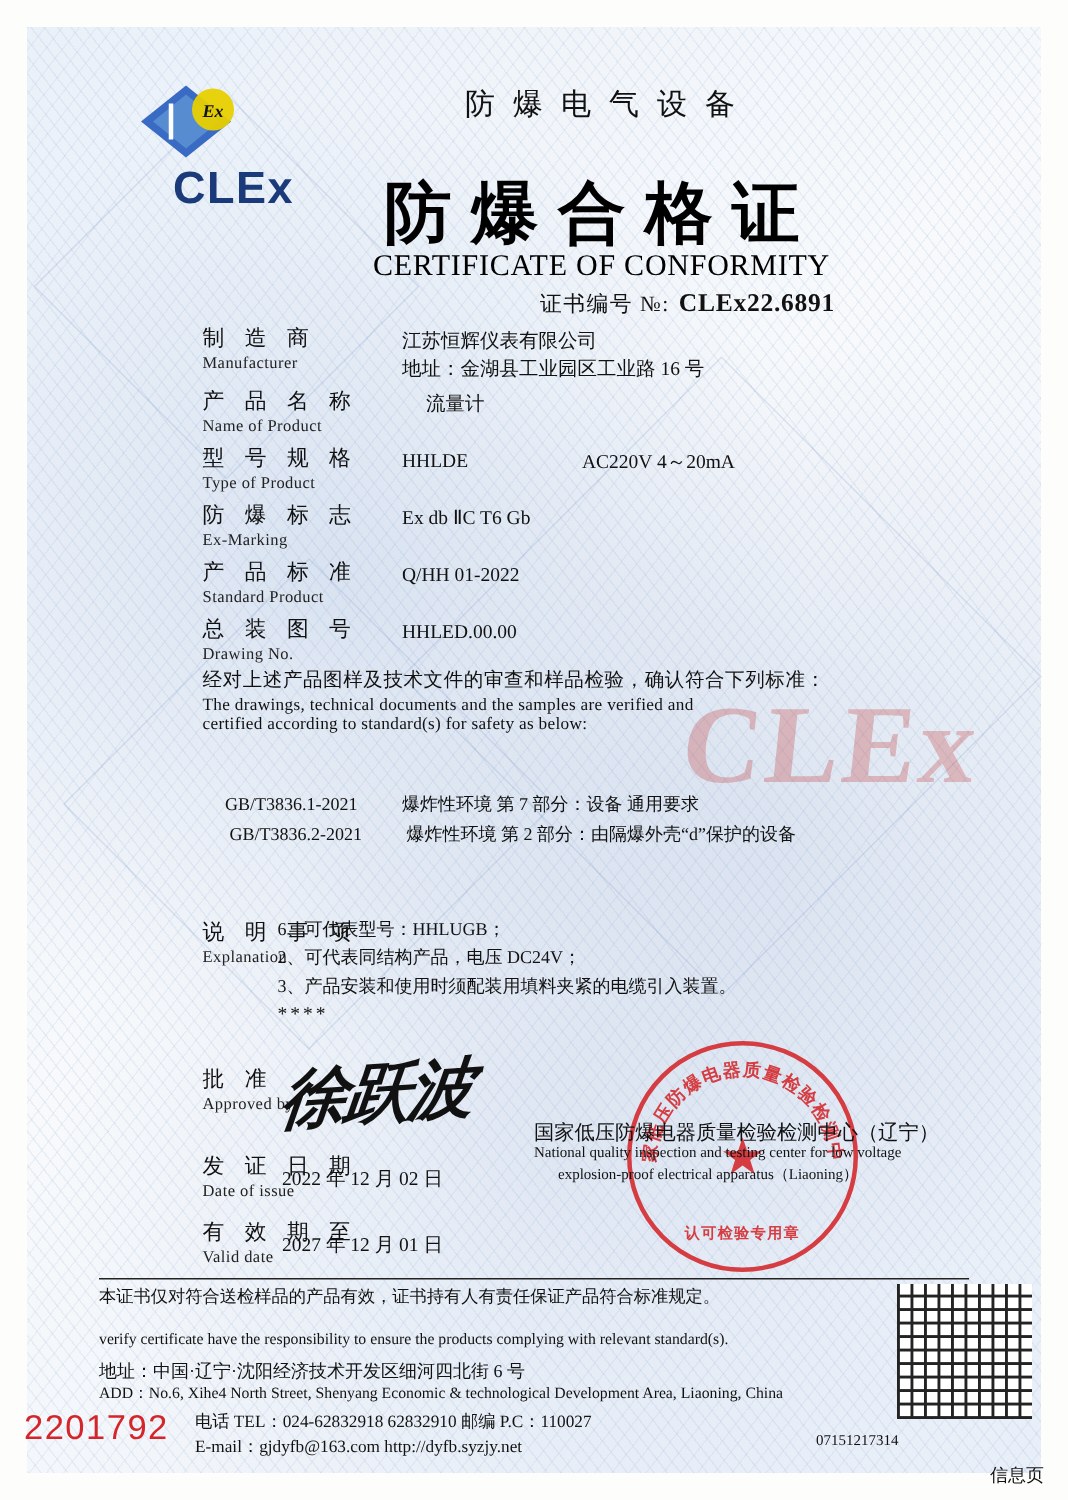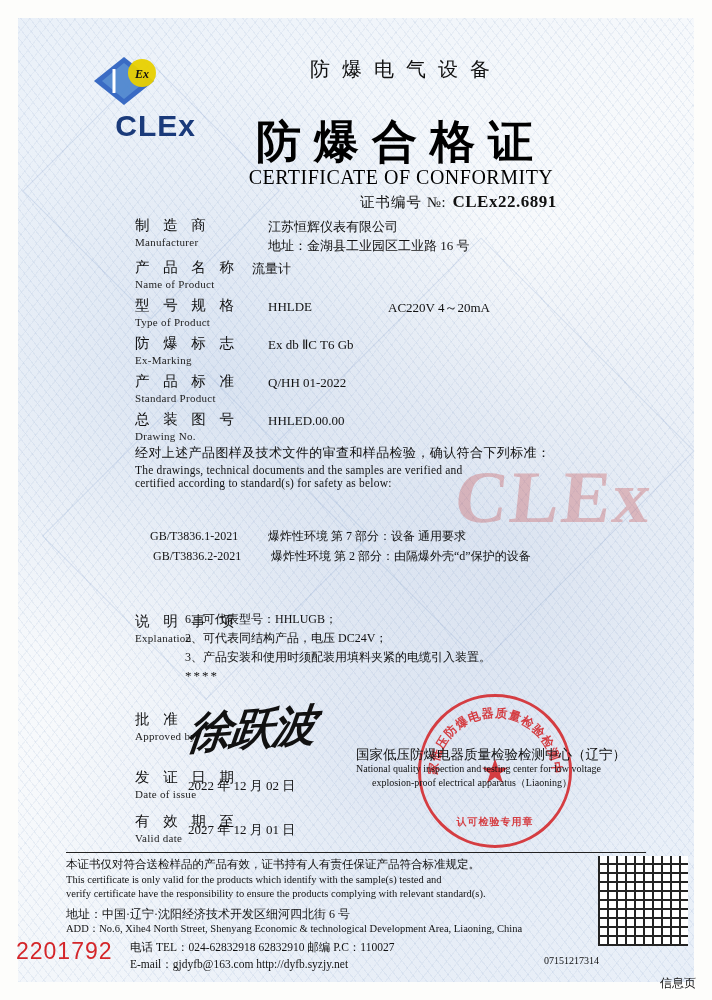--- a/index.html
+++ b/index.html
@@ -378,21 +378,21 @@
     <div class="cn">制 造 商</div>
     <div class="en">Manufacturer</div>
   </div>
   <div class="value" style="left:268px; top:218px;">江苏恒辉仪表有限公司</div>
   <div class="value" style="left:268px; top:237px;">地址：金湖县工业园区工业路 16 号</div>
 
   <div class="field" style="top:258px;">
     <div class="cn">产 品 名 称</div>
     <div class="en">Name of Product</div>
   </div>
-  <div class="value" style="left:252px; top:260px;">流量计</div>
+  <div class="value" style="left:284px; top:260px;">流量计</div>
 
   <div class="field" style="top:296px;">
     <div class="cn">型 号 规 格</div>
     <div class="en">Type of Product</div>
   </div>
   <div class="value" style="left:268px; top:299px;">HHLDE</div>
   <div class="value" style="left:388px; top:299px;">AC220V 4～20mA</div>
 
   <div class="field" style="top:334px;">
     <div class="cn">防 爆 标 志</div>
@@ -466,21 +466,20 @@
   <div class="value" style="left:188px; top:777px;">2022 年 12 月 02 日</div>
 
   <div class="field" style="top:812px;">
     <div class="cn">有 效 期 至</div>
     <div class="en">Valid date</div>
   </div>
   <div class="value" style="left:188px; top:821px;">2027 年 12 月 01 日</div>
 
   <div class="footer-rule"></div>
   <div class="foot-line" style="top:857px;">本证书仅对符合送检样品的产品有效，证书持有人有责任保证产品符合标准规定。</div>
-  <div class="foot-line en" style="top:874px;">This certificate is only valid for the products which identify with the sample(s) tested and</div>
   <div class="foot-line en" style="top:888px;">verify certificate have the responsibility to ensure the products complying with relevant standard(s).</div>
 
   <div class="foot-addr-cn">地址：中国·辽宁·沈阳经济技术开发区细河四北街 6 号</div>
   <div class="foot-addr-en">ADD：No.6, Xihe4 North Street, Shenyang Economic &amp; technological Development Area, Liaoning, China</div>
   <div class="foot-tel">电话 TEL：024-62832918 62832910     邮编 P.C：110027</div>
   <div class="foot-email">E-mail：gjdyfb@163.com    http://dyfb.syzjy.net</div>
 
   <div class="serial">2201792</div>
 
   <div class="qr">

